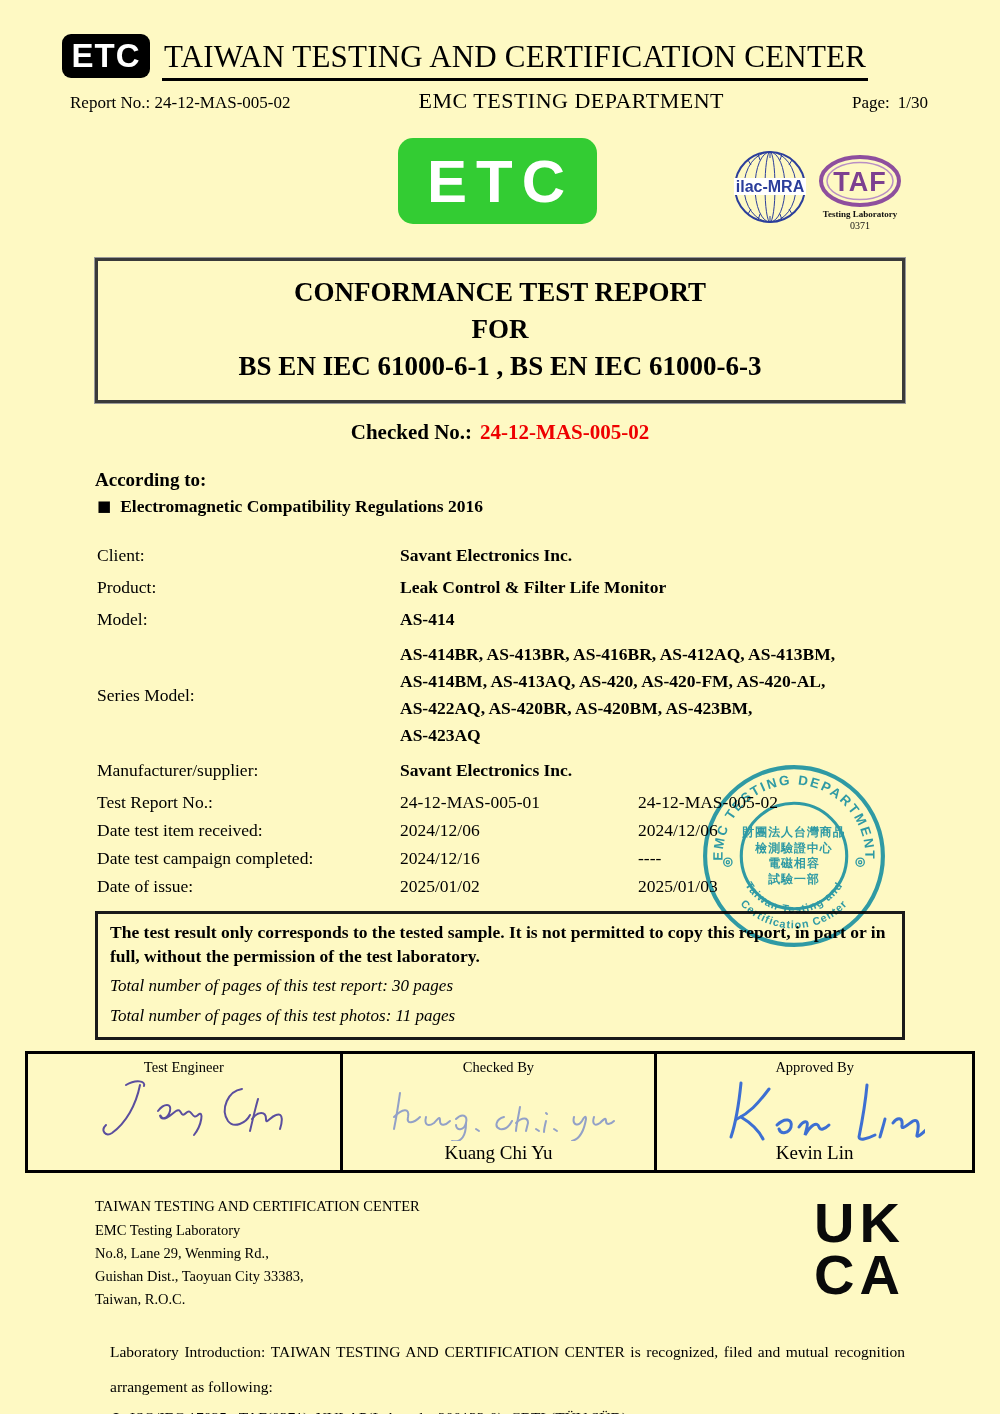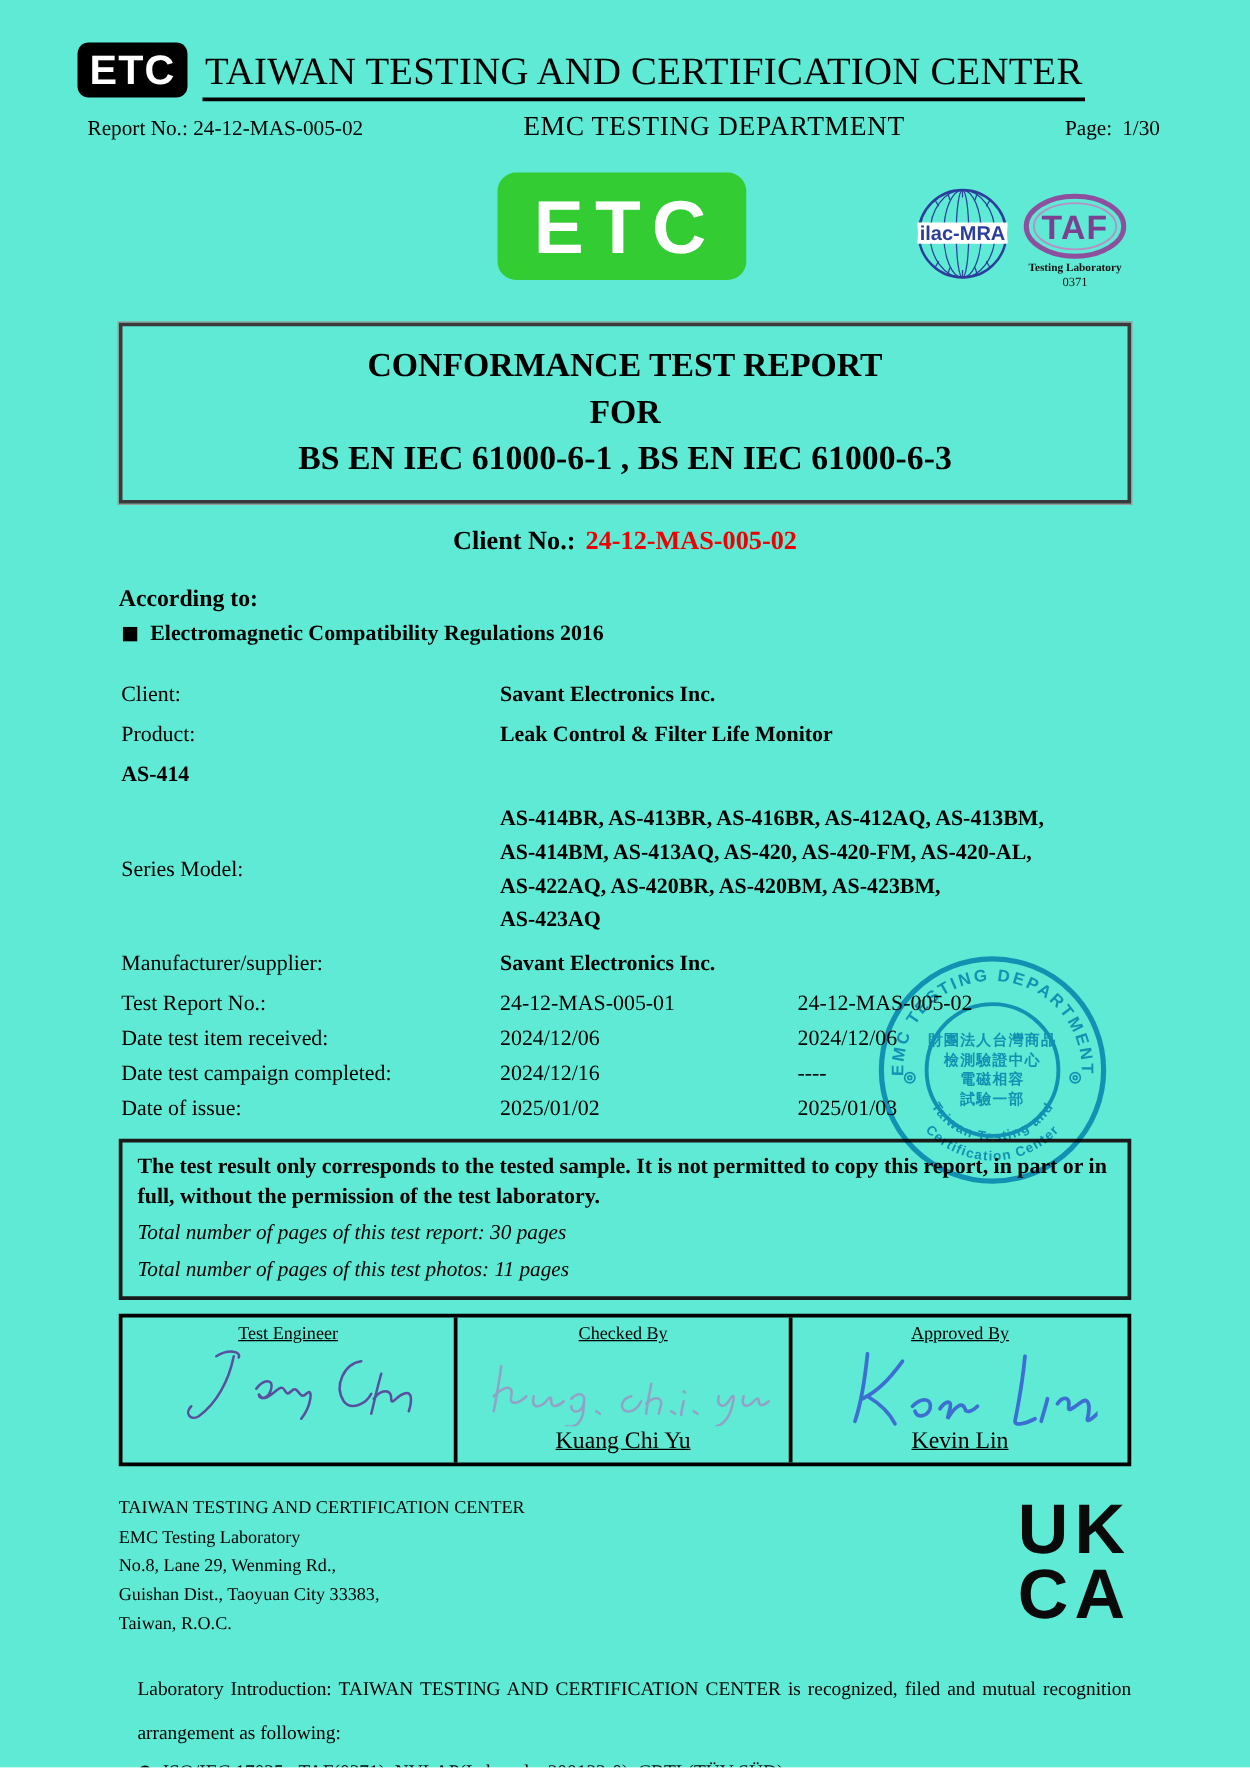--- a/index.html
+++ b/index.html
@@ -1,19 +1,19 @@
 <!DOCTYPE html>
 <html><head>
 <meta charset="utf-8">
 <style>
   * { margin:0; padding:0; box-sizing:border-box; }
   html,body { background:#fff; }
   .page {
     position:relative; width:1000px; height:1414px; margin:0 auto;
-    background:#5eead4; color:#000;
+    background:#fef9c3; color:#000;
     font-family:"Liberation Serif", serif; overflow:hidden;
   }
 
   
   .hdr-row1 { display:flex; align-items:flex-end; padding:34px 70px 0 62px; }
   .etc-black {
     width:88px; height:44px; background:#000; border-radius:9px;
     color:#fff; display:flex; align-items:center; justify-content:center;
     font-family:"Liberation Sans", sans-serif; font-weight:bold; font-size:33px;
     letter-spacing:1px; flex:0 0 auto; margin-bottom:3px;
@@ -74,22 +74,22 @@
   .notice .ni { font-style:italic; font-size:17px; line-height:1.52; margin-top:4px; }
 
   
   .stamp { position:absolute; left:702px; top:764px; width:184px; height:184px;
            mix-blend-mode:multiply; opacity:0.93; z-index:5; pointer-events:none; }
   .stamp text { fill:#1f97d4; }
   .stamp .cn { font-size:11.5px; font-weight:bold; letter-spacing:1px; }
 
   
   .sig-table {
-    width:810px; margin:11px auto 0 auto; border:3px solid #000;
-    display:grid; grid-template-columns:1fr 1fr 1fr;text-decoration:underline;
+    width:950px; margin:11px auto 0 auto; border:3px solid #000;
+    display:grid; grid-template-columns:1fr 1fr 1fr;
   }
   .sig-cell { border-right:3px solid #000; padding:5px 4px 4px 4px; text-align:center; }
   .sig-cell:last-child { border-right:none; }
   .sig-role { font-size:14.5px; }
   .sig-draw { height:66px; display:flex; align-items:center; justify-content:center; }
   .sig-name { font-size:19px; padding-bottom:2px; }
 
   
   .footer { display:flex; margin:22px 95px 0 95px; font-size:14.5px; line-height:1.6; }
   .addr { width:388px; }
@@ -159,41 +159,42 @@
     </svg>
   </div>
 
   <div class="conf-box">
     <div class="conf-line">CONFORMANCE TEST REPORT</div>
     <div class="conf-line">FOR</div>
     <div class="conf-line">BS EN IEC 61000-6-1 , BS EN IEC 61000-6-3</div>
   </div>
 
   <div class="repno-line">
-    <span>Client No.:</span><span class="red">24-12-MAS-005-02</span>
+    <span>Checked No.:</span><span class="red">24-12-MAS-005-02</span>
   </div>
 
   <div class="according">
     <div class="acc-head">According to:</div>
     <div class="acc-item">
       <span class="sq">■</span>
       <span>Electromagnetic Compatibility Regulations 2016</span>
     </div>
   </div>
 
   <div class="fields">
     <div class="frow">
       <div class="flabel">Client:</div>
       <div class="fval" style="grid-column:span 2">Savant Electronics Inc.</div>
     </div>
     <div class="frow">
       <div class="flabel">Product:</div>
       <div class="fval" style="grid-column:span 2">Leak Control &amp; Filter Life Monitor</div>
     </div>
     <div class="frow">
+      <div class="flabel">Model:</div>
       <div class="fval" style="grid-column:span 2">AS-414</div>
     </div>
     <div class="frow center">
       <div class="flabel">Series Model:</div>
       <div class="series-lines" style="grid-column:span 2">
         <div>AS-414BR, AS-413BR, AS-416BR, AS-412AQ, AS-413BM,</div>
         <div>AS-414BM, AS-413AQ, AS-420, AS-420-FM, AS-420-AL,</div>
         <div>AS-422AQ, AS-420BR, AS-420BM, AS-423BM,</div>
         <div>AS-423AQ</div>
       </div>

